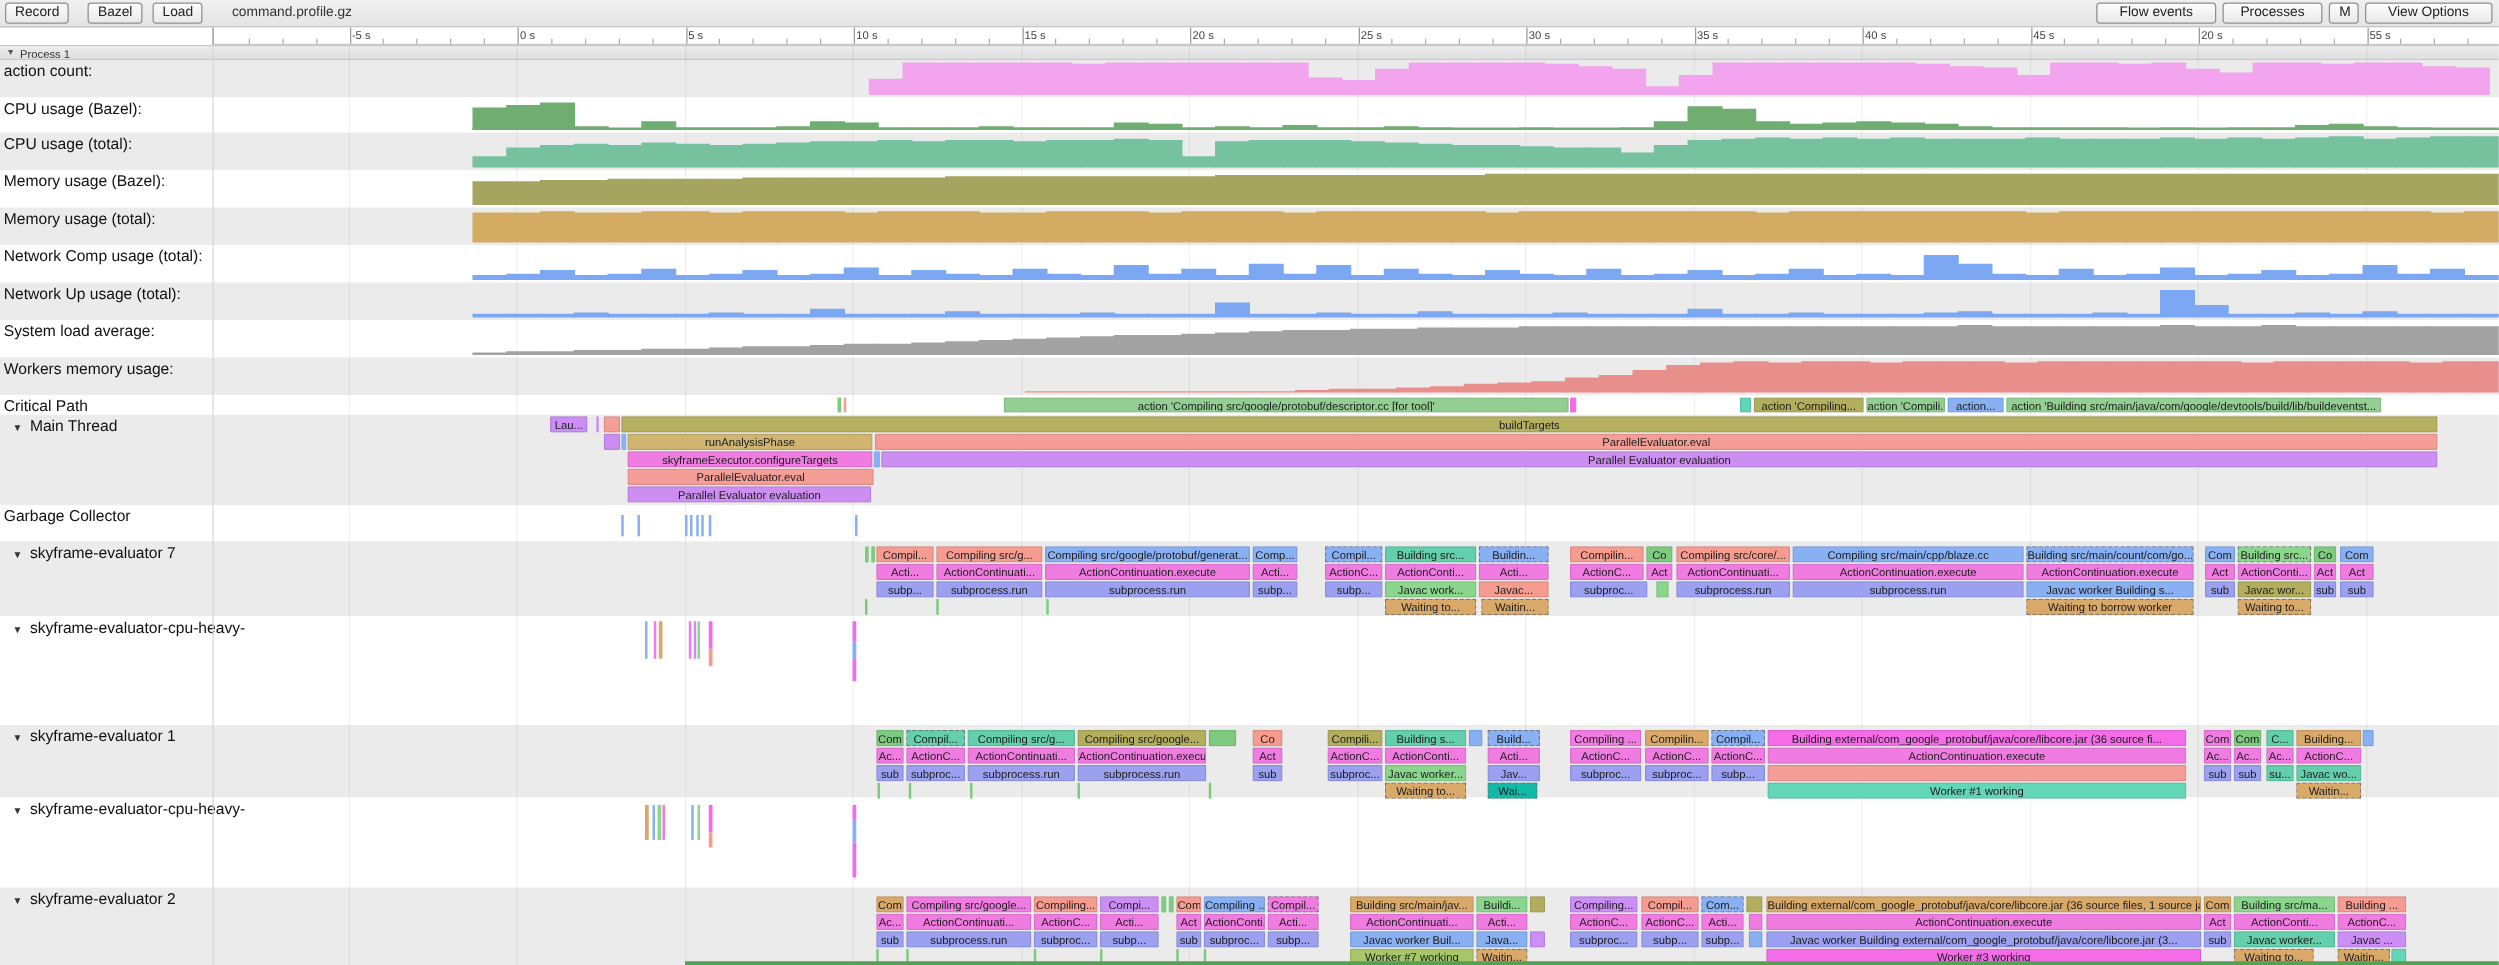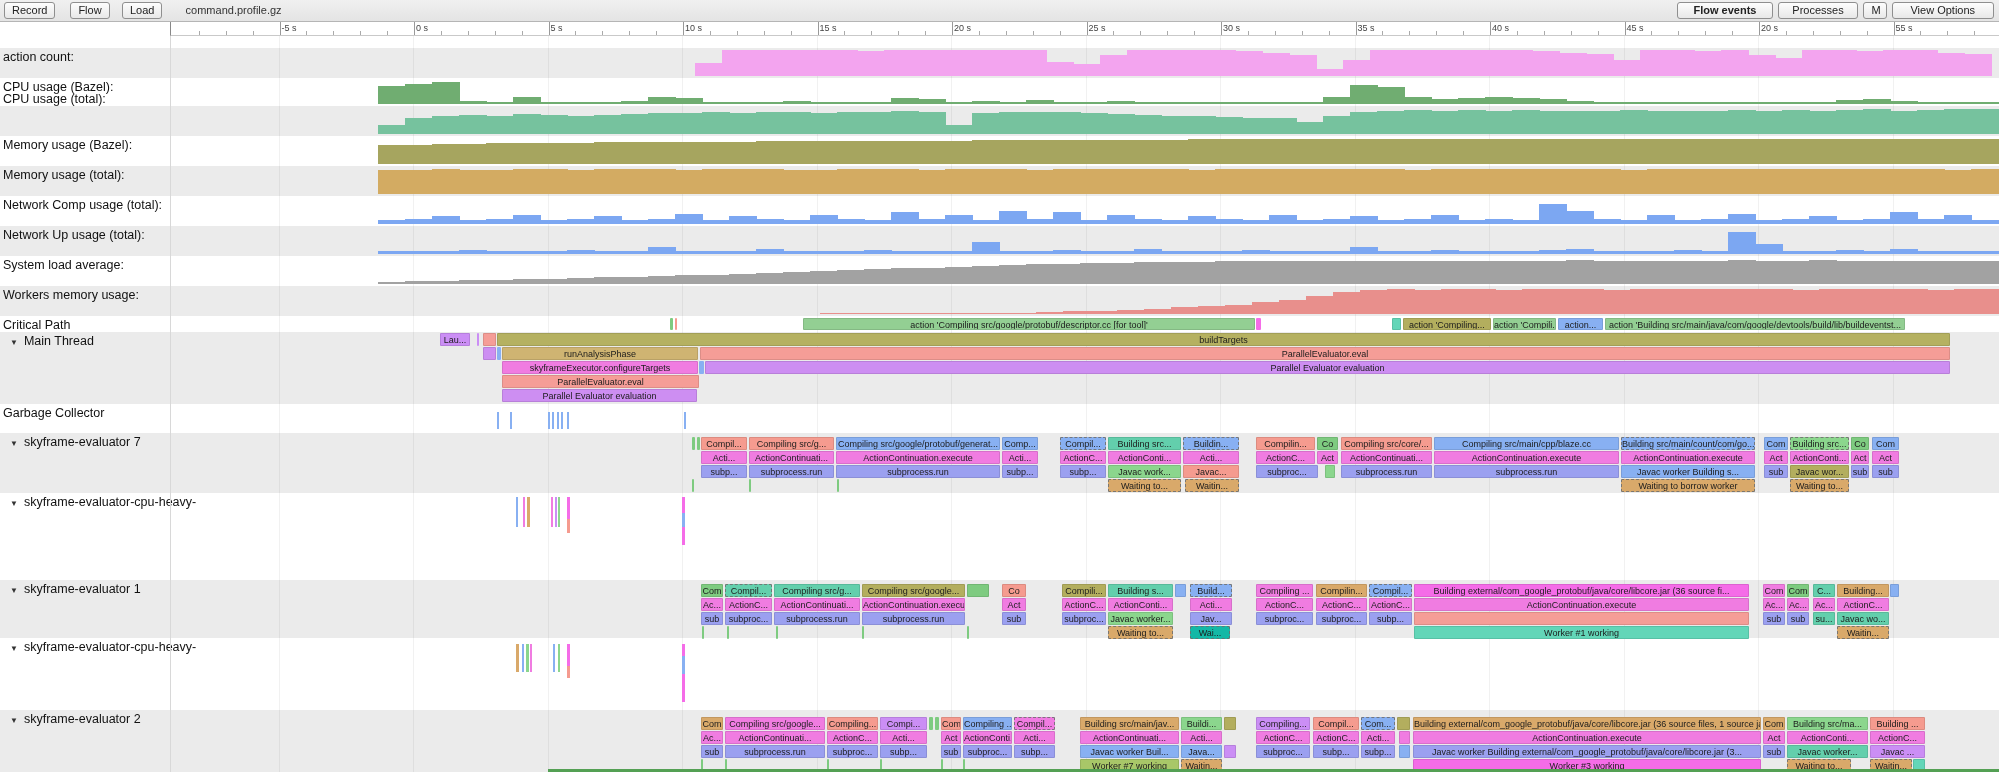--- a/index.html
+++ b/index.html
@@ -26,26 +26,26 @@
   .tick{position:absolute;}
   #leftline{position:absolute;left:170px;top:36px;width:1px;height:736px;background:#d8d8d8;}
 </style>
 </head>
 <body>
 
 <div id="app">
   <div id="toolbar">
     <span id="filename" style="left: 185.6px;">command.profile.gz</span>
   <div class="tbtn" style="left: 4px;">Record</div>
-      <div class="tbtn" style="left: 70.4px;">Flow</div>
+      <div class="tbtn" style="left: 70.4px;">Bazel</div>
       <div class="tbtn" style="left: 122px;">Load</div>
       <div class="tbtn" style="left: 1891.6px; width: 102.4px; text-align: center;">View Options</div>
       <div class="tbtn" style="left: 1863.4px; width: 23.2px; text-align: center;">M</div>
       <div class="tbtn" style="left: 1777.6px; width: 80.8px; text-align: center;">Processes</div>
-      <div class="tbtn" style="left: 1677.4px; width: 95.2px; text-align: center; font-weight: bold;">Flow events</div>
+      <div class="tbtn" style="left: 1677.4px; width: 95.2px; text-align: center;">Flow events</div>
     </div>
   <div id="ruler">
       <div class="rtick-minor" style="left: 27.8px;"></div>
       <div class="rtick-minor" style="left: 54.7px;"></div>
       <div class="rtick-minor" style="left: 81.6px;"></div>
       <div class="rtick-major" style="left: 108.5px;"></div>
       <div class="rlabel" style="left: 110.5px;">-5 s</div>
       <div class="rtick-minor" style="left: 135.4px;"></div>
       <div class="rtick-minor" style="left: 162.3px;"></div>
       <div class="rtick-minor" style="left: 189.2px;"></div>
@@ -115,27 +115,31 @@
       <div class="rtick-minor" style="left: 1614.9px;"></div>
       <div class="rtick-minor" style="left: 1641.8px;"></div>
       <div class="rtick-minor" style="left: 1668.7px;"></div>
       <div class="rtick-minor" style="left: 1695.6px;"></div>
       <div class="rtick-major" style="left: 1722.5px;"></div>
       <div class="rlabel" style="left: 1724.5px;">55 s</div>
       <div class="rtick-minor" style="left: 1749.4px;"></div>
       <div class="rtick-minor" style="left: 1776.3px;"></div>
       <div class="rtick-minor" style="left: 1803.2px;"></div>
     </div>
+  <div id="procbar">
+    <span class="tri">▼</span>
+    <span class="txt">Process 1</span>
+  </div>
   <div id="rows-layer">
       <div class="stripe abs" style="top: 48px; height: 30px; background: rgb(235, 235, 235);"></div>
       <div class="rowlabel" style="top: 50px;"><span>action count:</span></div>
       <div class="stripe abs" style="top: 78px; height: 28px; background: rgb(255, 255, 255);"></div>
       <div class="rowlabel" style="top: 80px;"><span>CPU usage (Bazel):</span></div>
       <div class="stripe abs" style="top: 106px; height: 30px; background: rgb(235, 235, 235);"></div>
-      <div class="rowlabel" style="top: 92px;"><span>CPU usage (total):</span></div>
+      <div class="rowlabel" style="top: 108px;"><span>CPU usage (total):</span></div>
       <div class="stripe abs" style="top: 136px; height: 30px; background: rgb(255, 255, 255);"></div>
       <div class="rowlabel" style="top: 138px;"><span>Memory usage (Bazel):</span></div>
       <div class="stripe abs" style="top: 166px; height: 30px; background: rgb(235, 235, 235);"></div>
       <div class="rowlabel" style="top: 168px;"><span>Memory usage (total):</span></div>
       <div class="stripe abs" style="top: 196px; height: 30px; background: rgb(255, 255, 255);"></div>
       <div class="rowlabel" style="top: 198px;"><span>Network Comp usage (total):</span></div>
       <div class="stripe abs" style="top: 226px; height: 30px; background: rgb(235, 235, 235);"></div>
       <div class="rowlabel" style="top: 228px;"><span>Network Up usage (total):</span></div>
       <div class="stripe abs" style="top: 256px; height: 30px; background: rgb(255, 255, 255);"></div>
       <div class="rowlabel" style="top: 258px;"><span>System load average:</span></div>

